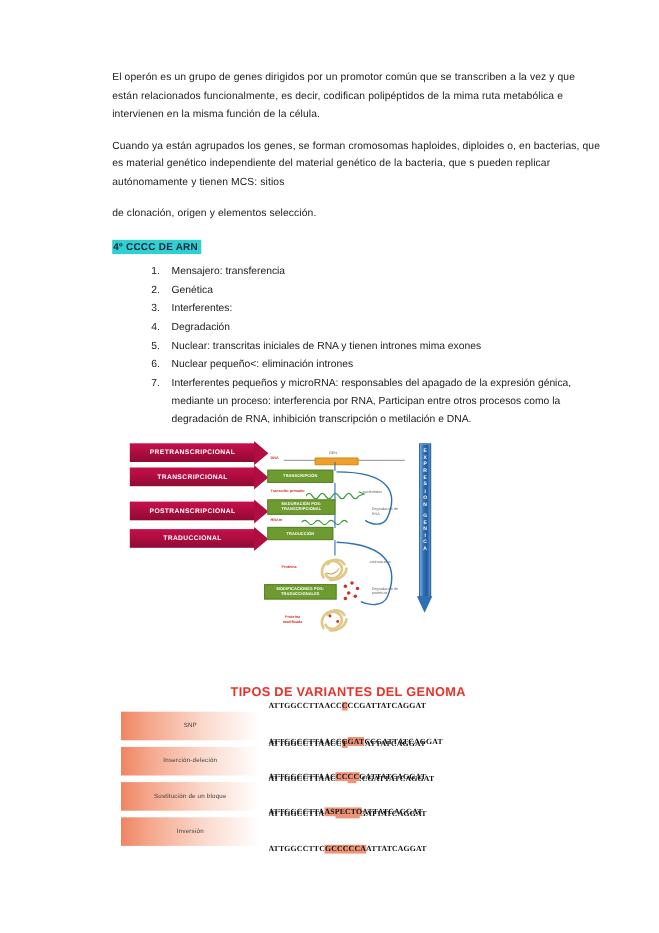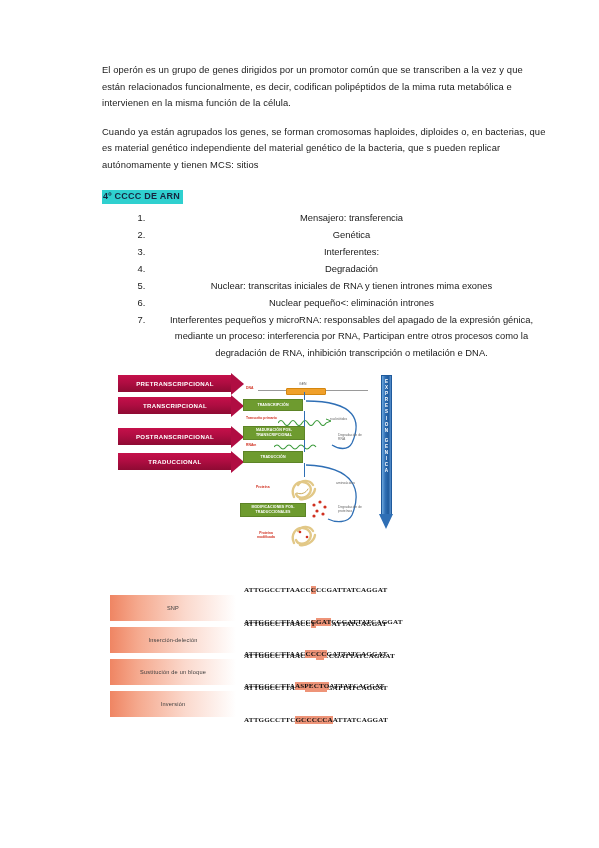--- a/index.html
+++ b/index.html
@@ -43,21 +43,20 @@
   }
   .heading.h2{background:#2fd0cf;}
 
   
   ol.arn{
     margin:4px 0 10px 0;
     padding-left:46px;
     font-size:9.4px;
     line-height:16.5px;
     color:#1a1a1a;
-    text-align:center;
   }
   ol.arn>li{
     margin:0 0 0.5px 0;
     padding-left:8px;
   }
   ol.arn>li::marker{font-size:9.4px;}
 
   
   .diagram{
     position:relative;
@@ -219,20 +218,21 @@
   }
   .hl-strong{background:#ee9478;}
 </style>
 </head>
 <body>
 
 <div class="page">
 
   <p class="para">El operón es un grupo de genes dirigidos por un promotor común que se transcriben a la vez y que están relacionados funcionalmente, es decir, codifican polipéptidos de la mima ruta metabólica e intervienen en la misma función de la célula.</p>
   <p class="para">Cuando ya están agrupados los genes, se forman cromosomas haploides, diploides o, en bacterias, que es material genético independiente del material genético de la bacteria, que s pueden replicar autónomamente y tienen MCS: sitios</p>
+  <p class="para"> de clonación, origen y elementos selección.</p>
 
   <div class="heading-wrap">
     <span class="heading">4º CCCC DE ARN</span>
   </div>
 
   <ol class="arn">
     <li>Mensajero: transferencia</li>
     <li>Genética</li>
     <li>Interferentes:</li>
     <li>Degradación</li>
@@ -366,20 +366,21 @@
         <span>N</span>
         <span>I</span>
         <span>C</span>
         <span>A</span>
       </div>
       <div class="head"></div>
     </div>
   </div>
 
   <div class="variants">
+    <div class="vtitle">TIPOS DE VARIANTES DEL GENOMA</div>
 
     <div class="vrow">
       <div class="pill">SNP</div>
       <div class="seqs">
         <div><span>ATTGGCCTTAACC</span><span class="hl-strong">C</span><span>CCGATTATCAGGAT</span></div>
         <div><span>ATTGGCCTTAACC</span><span class="hl-strong">T</span><span>CCGATTATCAGGAT</span></div>
       </div>
     </div>
 
     <div class="vrow">

